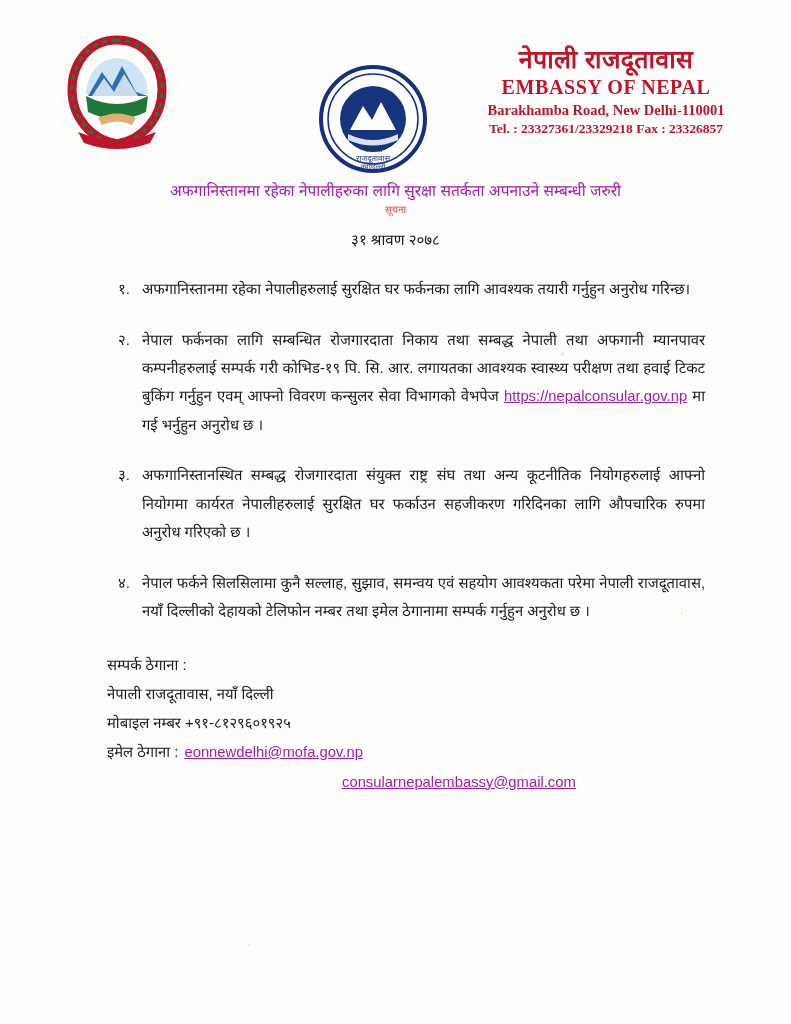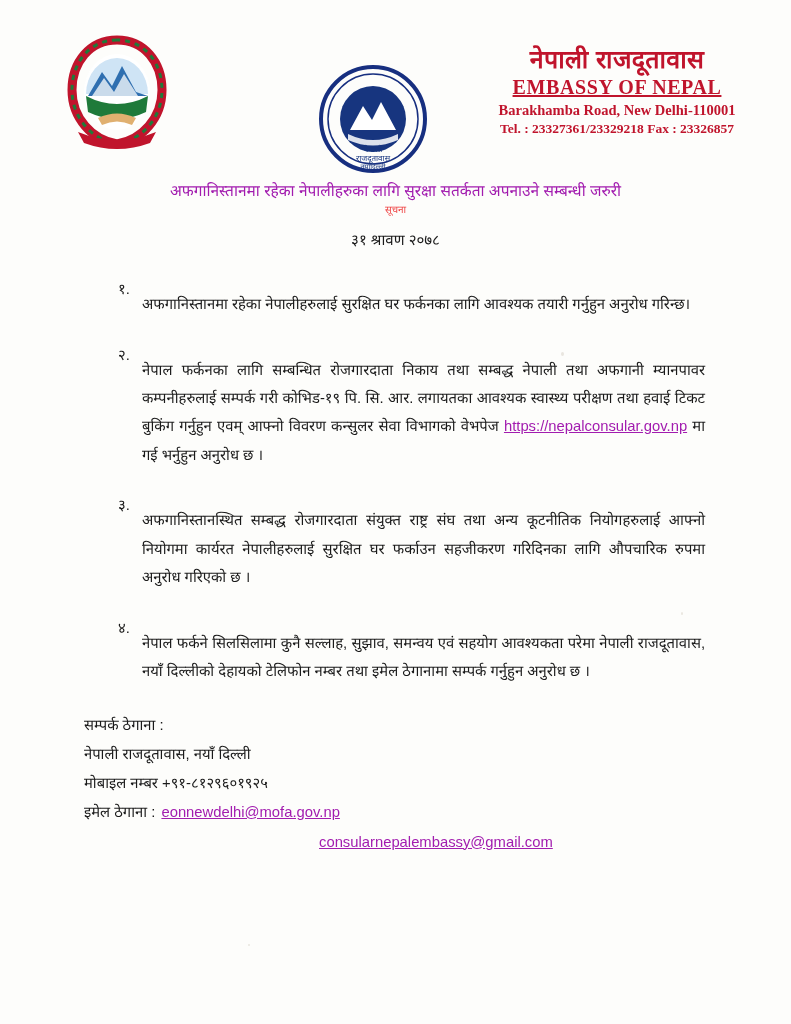--- a/index.html
+++ b/index.html
@@ -36,40 +36,39 @@
   }
   .seal {
     position: absolute;
     left: 318px;
     top: 64px;
     width: 110px;
     height: 110px;
   }
   .head-text {
     position: absolute;
-    left: 467px;
+    left: 456px;
     top: 45px;
     width: 300px;
     text-align: center;
     color: #c0142c;
   }
   .head-text .line-np {
     font-family: "Liberation Sans", sans-serif;
     font-size: 25px;
     font-weight: bold;
     letter-spacing: 0.3px;
     line-height: 1.15;
   }
   .head-text .line-en {
     font-family: "Liberation Serif", serif;
     font-size: 20px;
     font-weight: bold;
     letter-spacing: 0.6px;
     margin-top: 2px;
-    text-decoration: underline;
   }
   .head-text .line-addr {
     font-family: "Liberation Serif", serif;
     font-size: 14.5px;
     font-weight: bold;
     margin-top: 3px;
   }
   .head-text .line-tel {
     font-family: "Liberation Serif", serif;
     font-size: 13.5px;
@@ -117,31 +116,30 @@
     flex: 0 0 24px;
     font-size: 14.8px;
     line-height: 1.92;
   }
   .para .txt {
     flex: 1;
     font-size: 14.8px;
     line-height: 1.92;
     text-align: justify;
     text-justify: inter-word;
-    margin-top: 15px;
   }
   .link {
     color: #a21caf;
     text-decoration: underline;
   }
 
   
   .contact {
     margin: 26px 0 0 0;
-    padding-left: 84px;
+    padding-left: 107px;
     font-family: "Liberation Sans", sans-serif;
     font-size: 14.8px;
     line-height: 1.95;
   }
   .contact .row { white-space: nowrap; }
   .contact .email-row .link { margin-left: 2px; }
   .email2 {
     padding-left: 235px;
     margin-top: 1px;
     font-size: 14.8px;

